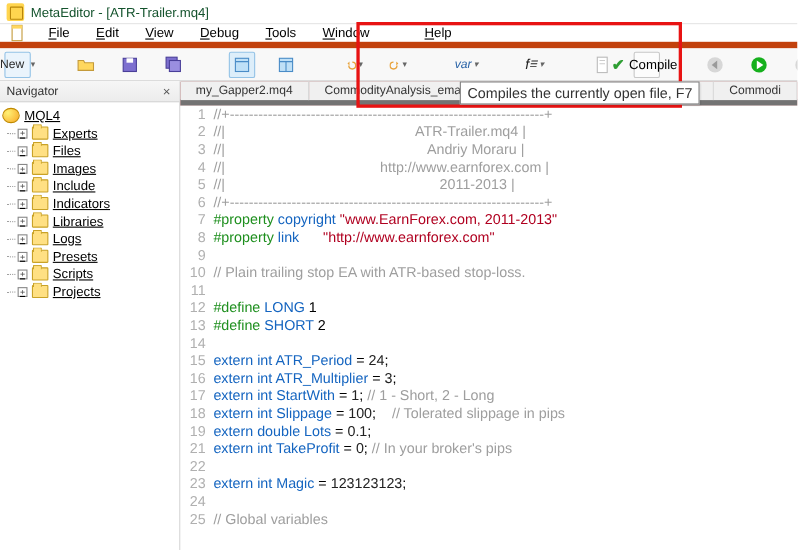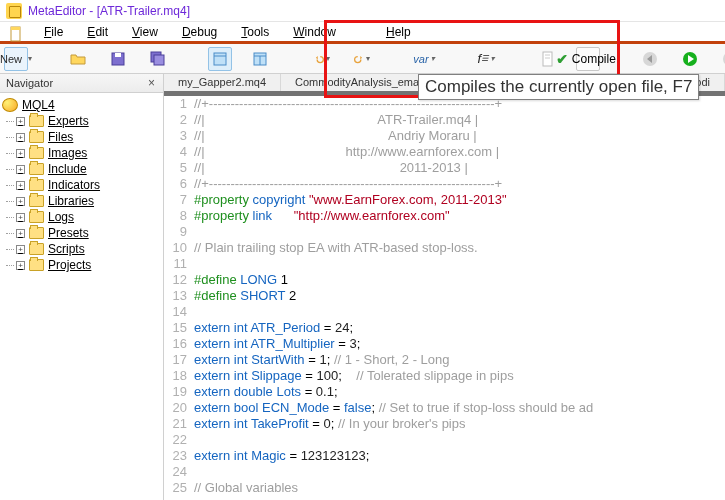--- a/index.html
+++ b/index.html
@@ -1,21 +1,21 @@
 <!DOCTYPE html>
 <html><head>
 <meta charset="utf-8">
 <style>
 * { margin: 0; padding: 0; box-sizing: border-box; font-family: "Segoe UI", Tahoma, sans-serif; }
 body { background: #fff; font-size: 12px; color: #000; width: 725px; height: 500px; overflow: hidden; position: relative; }
 .title-bar { height: 22px; background: #fff; display: flex; align-items: center; padding: 0 6px; gap: 6px; border-bottom: 1px solid #e5e5e5; }
 .title-bar .app-icon { width: 16px; height: 16px; background: #ffd54f; border-radius: 2px; position: relative; }
 .title-bar .app-icon::after { content: ""; position: absolute; left: 3px; top: 3px; width: 10px; height: 10px; border: 1px solid #b8860b; border-radius: 1px; }
-.title-text { font-size: 12px; color: #6d28d9; }
-.menu-bar { height: 22px; display: flex; align-items: flex-start; padding-left: 26px; border-bottom: 3px solid #c2410c; }
+.title-text { font-size: 12px; color: #14532d; }
+.menu-bar { height: 22px; display: flex; align-items: center; padding-left: 26px; border-bottom: 6px solid #c2410c; }
 .menu-item { padding: 3px 12px; font-size: 12px; cursor: default; }
 .menu-item u { text-decoration: underline; }
 .toolbar { height: 30px; display: flex; align-items: center; padding: 0 4px; gap: 16px; border-bottom: 1px solid #d0d0d0; background: #f8f8f8; }
 .tbtn { height: 24px; min-width: 24px; display: inline-flex; align-items: center; justify-content: center; border: 1px solid transparent; border-radius: 2px; padding: 0 3px; cursor: pointer; }
 .new-btn { border: 1px solid #93c2e6; background: #eaf4fc; padding: 0 6px 0 2px; gap: 4px; }
 .new-btn .lbl { font-size: 11px; color: #2a2a2a; }
 .dd { font-size: 8px; color: #666; margin-left: 2px; }
 .sep { width: 1px; height: 20px; background: #d0d0d0; margin: 0 3px; }
 svg.ic { width: 16px; height: 16px; display: block; }
 .compile-btn { border: 1px solid #c8c8c8; background: #fcfcfc; padding: 0 8px 0 4px; gap: 4px; font-size: 12px; }
@@ -40,21 +40,21 @@
 .gutter { width: 30px; text-align: right; color: #b0b0b0; padding-right: 7px; user-select: none; flex-shrink: 0; }
 .ln { flex: 1; }
 .c-comment { color: #9e9e9e; }
 .c-pp { color: #1e8f1e; }
 .c-str { color: #b00020; }
 .c-kw { color: #1565c0; }
 .c-uvar { color: #1565c0; }
 .c-const { color: #1565c0; text-align: right; }
 .c-num { color: #222; }
 .highlight-box { position: absolute; border: 3px solid #e81313; left: 324px; top: 20px; width: 296px; height: 78px; pointer-events: none; z-index: 50; }
-.tooltip { position: absolute; left: 418px; top: 74px; background: #fff; border: 1px solid #808080; padding: 2px 6px; font-size: 17px; color: #333; z-index: 60; box-shadow: 1px 1px 2px rgba(0,0,0,.15); }
+.tooltip { position: absolute; left: 418px; top: 74px; background: #fff; border: 1px solid #808080; padding: 2px 6px; font-size: 13px; color: #333; z-index: 60; box-shadow: 1px 1px 2px rgba(0,0,0,.15); }
 </style>
 </head>
 <body>
 
 <div class="title-bar">
   <span class="app-icon"></span>
   <span class="title-text">MetaEditor - [ATR-Trailer.mq4]</span>
 </div>
 
 <div class="menu-bar">
@@ -289,21 +289,20 @@
         <div class="line"><span class="gutter">10</span><span class="ln"><span class="c-comment">// Plain trailing stop EA with ATR-based stop-loss.</span></span></div>
         <div class="line"><span class="gutter">11</span><span class="ln"></span></div>
         <div class="line"><span class="gutter">12</span><span class="ln"><span class="c-pp">#define</span> <span class="c-const">LONG</span> 1</span></div>
         <div class="line"><span class="gutter">13</span><span class="ln"><span class="c-pp">#define</span> <span class="c-const">SHORT</span> 2</span></div>
         <div class="line"><span class="gutter">14</span><span class="ln"></span></div>
         <div class="line"><span class="gutter">15</span><span class="ln"><span class="c-kw">extern</span> <span class="c-kw">int</span> <span class="c-uvar">ATR_Period</span> = <span class="c-num">24</span>;</span></div>
         <div class="line"><span class="gutter">16</span><span class="ln"><span class="c-kw">extern</span> <span class="c-kw">int</span> <span class="c-uvar">ATR_Multiplier</span> = <span class="c-num">3</span>;</span></div>
         <div class="line"><span class="gutter">17</span><span class="ln"><span class="c-kw">extern</span> <span class="c-kw">int</span> <span class="c-uvar">StartWith</span> = <span class="c-num">1</span>;<span class="c-comment"> // 1 - Short, 2 - Long</span></span></div>
         <div class="line"><span class="gutter">18</span><span class="ln"><span class="c-kw">extern</span> <span class="c-kw">int</span> <span class="c-uvar">Slippage</span> = <span class="c-num">100</span>;   <span class="c-comment"> // Tolerated slippage in pips</span></span></div>
         <div class="line"><span class="gutter">19</span><span class="ln"><span class="c-kw">extern</span> <span class="c-kw">double</span> <span class="c-uvar">Lots</span> = <span class="c-num">0.1</span>;</span></div>
-        <div class="line"><span class="gutter">20</span><span class="ln"><span class="c-kw">extern</span> <span class="c-kw">bool</span> <span class="c-uvar">ECN_Mode</span> = <span class="c-kw">false</span>;<span class="c-comment"> // Set to true if stop-loss should be ad</span></span></div>
         <div class="line"><span class="gutter">21</span><span class="ln"><span class="c-kw">extern</span> <span class="c-kw">int</span> <span class="c-uvar">TakeProfit</span> = <span class="c-num">0</span>;<span class="c-comment"> // In your broker's pips</span></span></div>
         <div class="line"><span class="gutter">22</span><span class="ln"></span></div>
         <div class="line"><span class="gutter">23</span><span class="ln"><span class="c-kw">extern</span> <span class="c-kw">int</span> <span class="c-uvar">Magic</span> = <span class="c-num">123123123</span>;</span></div>
         <div class="line"><span class="gutter">24</span><span class="ln"></span></div>
         <div class="line"><span class="gutter">25</span><span class="ln"><span class="c-comment">// Global variables</span></span></div>
       </div>
   </div>
 </div>
 
 </body></html>

